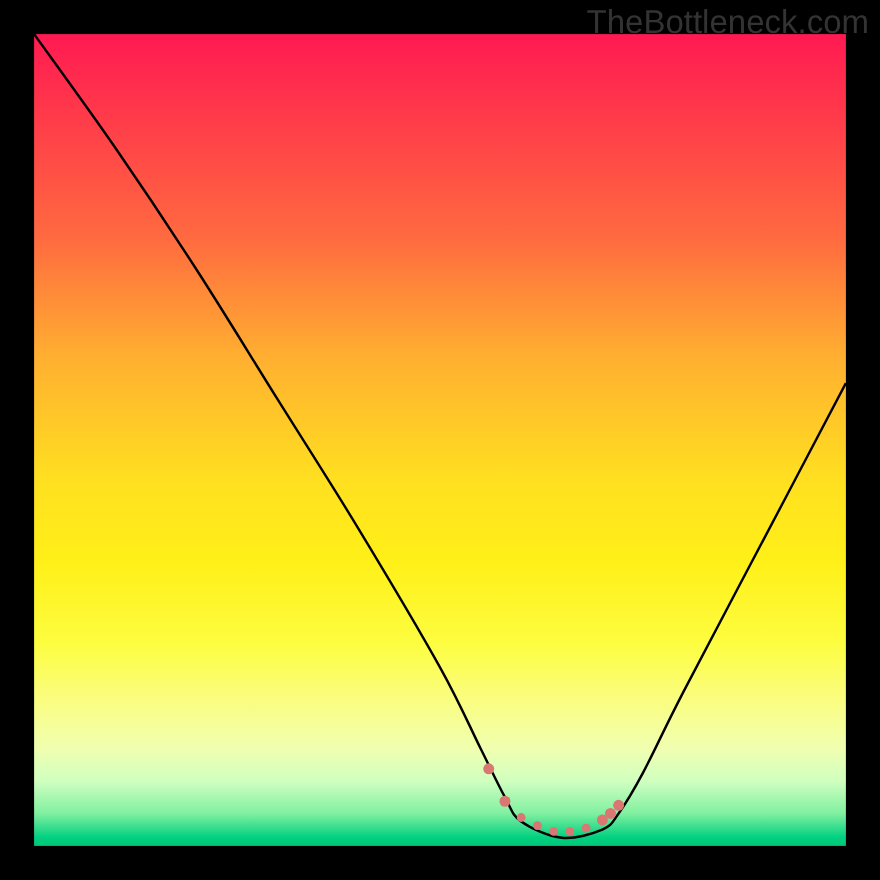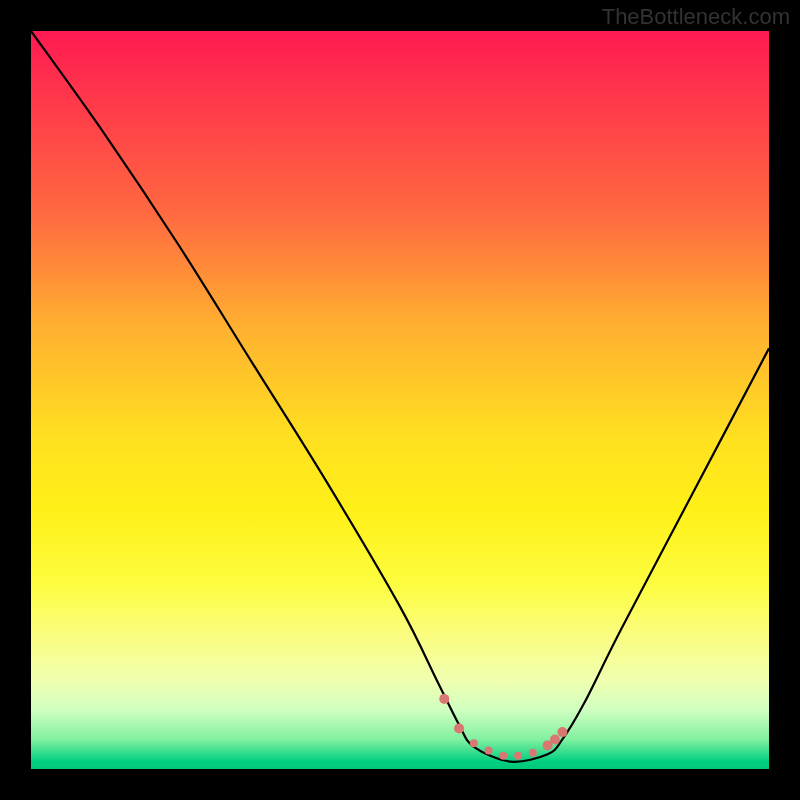--- a/index.html
+++ b/index.html
@@ -10,21 +10,21 @@
     background: #000;
     position: relative;
     overflow: hidden;
   }
   .watermark {
     position: absolute;
     top: 4px;
     right: 10px;
     color: #333;
     font-family: Arial, sans-serif;
-    font-size: 22px;
+    font-size: 30px;
     font-weight: 500;
     z-index: 3;
   }
   .plot-area {
     position: absolute;
     left: 31px;
     top: 31px;
     width: 738px;
     height: 738px;
     background: linear-gradient(to bottom,

